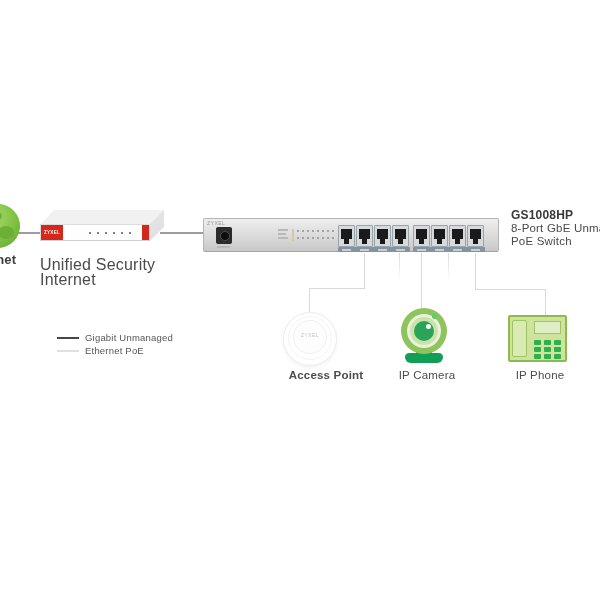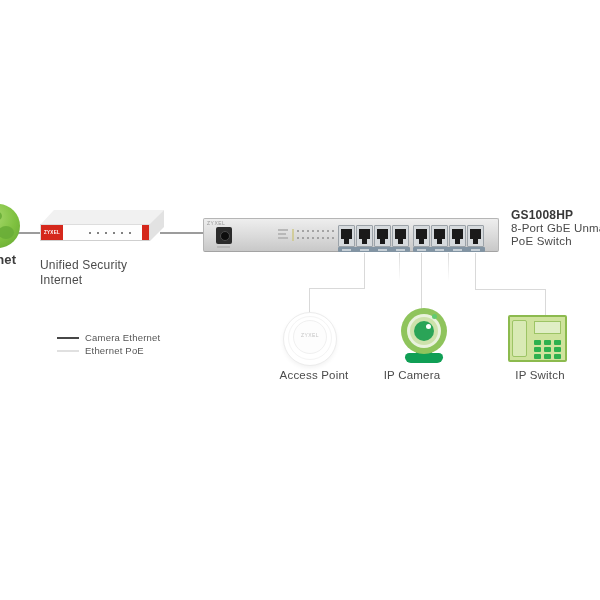--- a/index.html
+++ b/index.html
@@ -24,21 +24,21 @@
   .gw-top{position:absolute;left:0;top:0;width:124px;height:15px;background:#f1f1f1;
     clip-path:polygon(14px 0,124px 0,110px 15px,0 15px);}
   .gw-side{position:absolute;left:110px;top:0;width:14px;height:31px;background:#e2e2e2;
     clip-path:polygon(14px 0,14px 17px,0 31px,0 14px);}
   .gw-front{position:absolute;left:0;top:14px;width:110px;height:17px;background:#fefefe;
     border:1px solid #ddd;border-bottom-color:#cfcfcf;box-sizing:border-box;}
   .gw-band-l{position:absolute;left:0;top:0;width:22px;height:15px;background:#d5281c;
     color:#fff;font-size:4.5px;font-weight:bold;letter-spacing:.3px;text-align:center;line-height:15px;}
   .gw-band-r{position:absolute;right:0;top:0;width:7px;height:15px;background:#d5281c;}
   .gw-led{position:absolute;top:7px;width:2px;height:2px;border-radius:50%;background:#575757;}
-  .gw-label{position:absolute;left:40px;top:258px;font-size:12px;line-height:14.5px;color:#4b4b4b;letter-spacing:.2px;}
+  .gw-label{position:absolute;left:40px;top:258px;font-size:16px;line-height:14.5px;color:#4b4b4b;letter-spacing:.2px;}
 
   
   .sw{position:absolute;left:203px;top:218px;width:296px;height:34px;
     background:linear-gradient(180deg,#eeeeee 0%,#dadada 55%,#c8c8c8 100%);
     border:1px solid #b5b5b5;border-bottom-color:#a3a3a3;border-radius:2px;box-sizing:border-box;}
   .sw-brand{position:absolute;left:3px;top:1px;font-size:5px;color:#969696;letter-spacing:.5px;}
   .sw-jack{position:absolute;left:12px;top:8px;width:16px;height:17px;background:#2b2b2b;border-radius:2px;}
   .sw-jack-hole{position:absolute;left:4px;top:4px;width:8px;height:8px;border-radius:50%;
     background:#0d0d0d;border:1px solid #4a4a4a;}
   .sw-jack-label{position:absolute;left:13px;top:27px;width:13px;height:2px;background:#b9b9b9;}
@@ -211,47 +211,47 @@
     </div>
   </div>
 
   <div class="sw-info">
     <div class="sw-model">GS1008HP</div>
     <div class="sw-desc">8-Port GbE Unmanaged</div>
     <div class="sw-desc">PoE Switch</div>
   </div>
 
   <div class="legend-swatch" style="left:57px;top:337px;background:#474747;"></div>
-  <div class="legend-text" style="left:85px;top:332px;">Camera Ethernet</div>
+  <div class="legend-text" style="left:85px;top:332px;">Gigabit Unmanaged</div>
   <div class="legend-swatch" style="left:57px;top:350px;background:#e0e0e0;"></div>
   <div class="legend-text" style="left:85px;top:345px;">Ethernet PoE</div>
 
   <div class="ap-outer"></div>
   <div class="ap-ring"></div>
   <div class="ap-inner"></div>
   <div class="ap-brand">ZYXEL</div>
-  <div class="dev-label" style="left:264px;">Access Point</div>
+  <div class="dev-label" style="left:276px;font-weight:bold;">Access Point</div>
 
   <div class="cam-stand"></div>
   <div class="cam-base"></div>
   <div class="cam-outer"></div>
   <div class="cam-pale"></div>
   <div class="cam-mid"></div>
   <div class="cam-dark"></div>
   <div class="cam-glint"></div>
   <div class="cam-dot"></div>
-  <div class="dev-label" style="left:362px;">IP Camera</div>
+  <div class="dev-label" style="left:377px;">IP Camera</div>
 
   <div class="ph-body"></div>
   <div class="ph-handset"></div>
   <div class="ph-screen"></div>
   <div class="ph-key" style="left:534px;top:340px;"></div>
   <div class="ph-key" style="left:544px;top:340px;"></div>
   <div class="ph-key" style="left:554px;top:340px;"></div>
   <div class="ph-key" style="left:534px;top:347px;"></div>
   <div class="ph-key" style="left:544px;top:347px;"></div>
   <div class="ph-key" style="left:554px;top:347px;"></div>
   <div class="ph-key" style="left:534px;top:354px;"></div>
   <div class="ph-key" style="left:544px;top:354px;"></div>
   <div class="ph-key" style="left:554px;top:354px;"></div>
-  <div class="dev-label" style="left:490px;">IP Switch</div>
+  <div class="dev-label" style="left:490px;">IP Phone</div>
 
 </div>
 
 </body></html>

